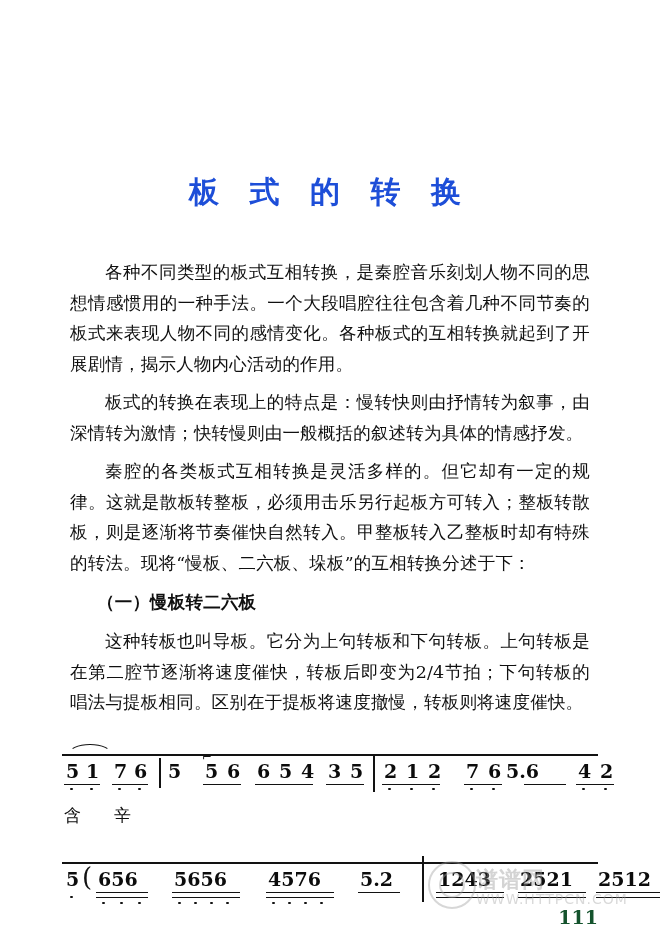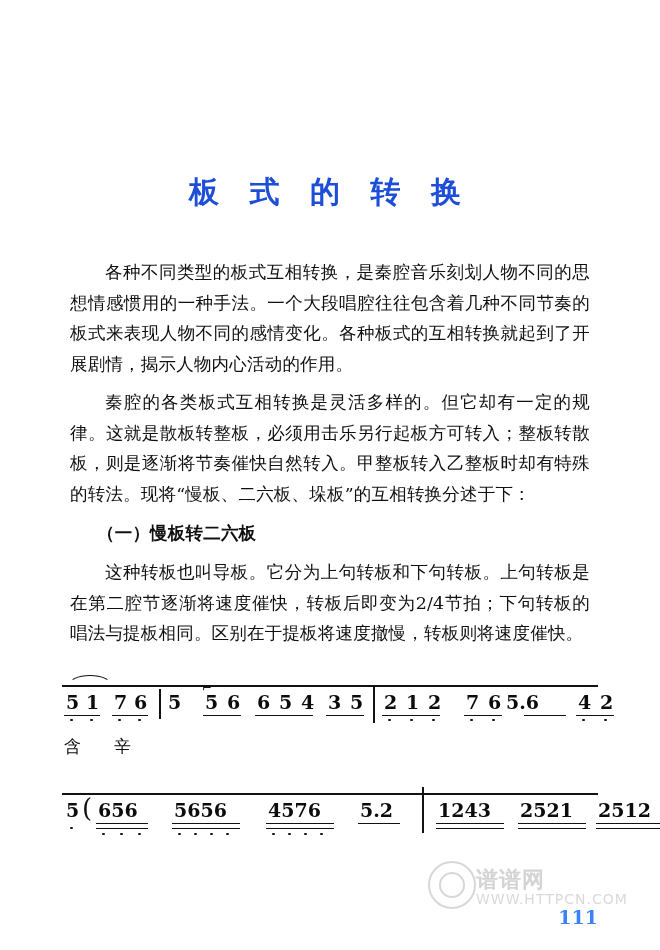--- a/index.html
+++ b/index.html
@@ -140,21 +140,21 @@
   }
 
   
   .page-number {
     position: absolute;
     right: 62px;
     bottom: 22px;
     font-family: "DejaVu Serif", serif;
     font-size: 19px;
     font-weight: bold;
-    color: #3b82f6;
+    color: #14532d;
   }
   .watermark {
     position: absolute;
     right: 62px;
     bottom: 41px;
     width: 170px;
     height: 48px;
     opacity: 0.42;
     pointer-events: none;
   }
@@ -199,20 +199,21 @@
 </style>
 </head>
 <body>
 
 <div class="page">
 
   <h1 class="title">板 式 的 转 换</h1>
 
   <div class="body-text">
     <p class="para">各种不同类型的板式互相转换，是秦腔音乐刻划人物不同的思想情感惯用的一种手法。一个大段唱腔往往包含着几种不同节奏的板式来表现人物不同的感情变化。各种板式的互相转换就起到了开展剧情，揭示人物内心活动的作用。</p>
+    <p class="para">板式的转换在表现上的特点是：慢转快则由抒情转为叙事，由深情转为激情；快转慢则由一般概括的叙述转为具体的情感抒发。</p>
     <p class="para">秦腔的各类板式互相转换是灵活多样的。但它却有一定的规律。这就是散板转整板，必须用击乐另行起板方可转入；整板转散板，则是逐渐将节奏催快自然转入。甲整板转入乙整板时却有特殊的转法。现将“慢板、二六板、垛板”的互相转换分述于下：</p>
 
     <p class="section-head">（一）慢板转二六板</p>
     <p class="para">这种转板也叫导板。它分为上句转板和下句转板。上句转板是在第二腔节逐渐将速度催快，转板后即变为2/4节拍；下句转板的唱法与提板相同。区别在于提板将速度撤慢，转板则将速度催快。</p>
 
   </div>
 
   <div class="score">
 
     <div class="staff-row">

